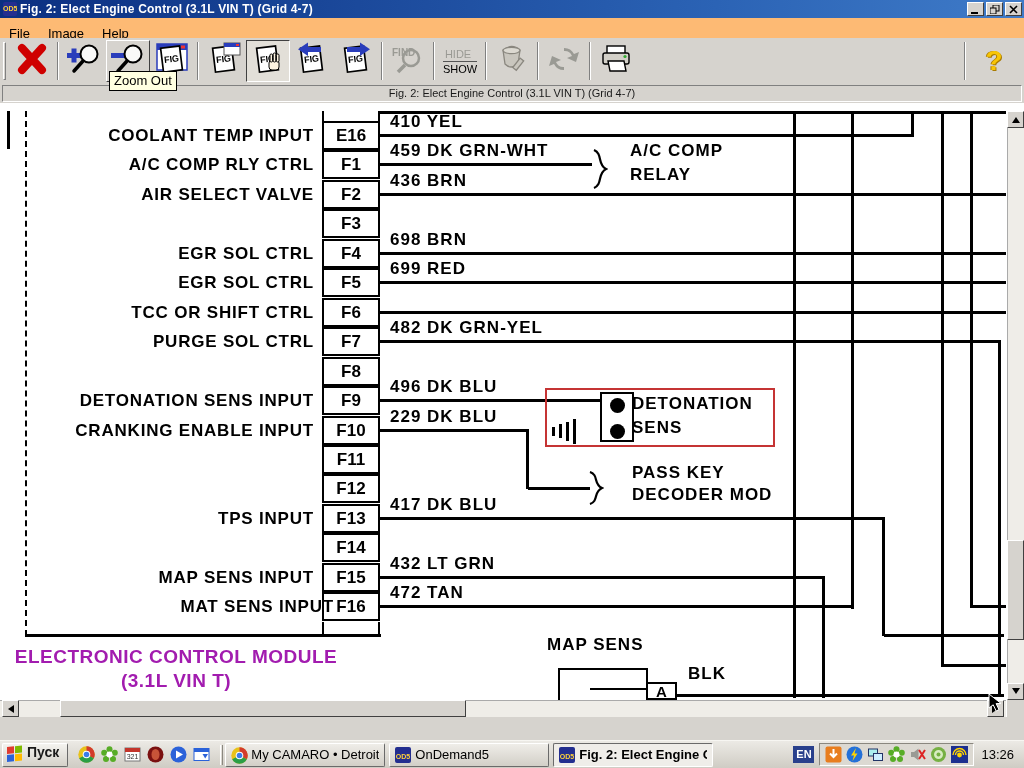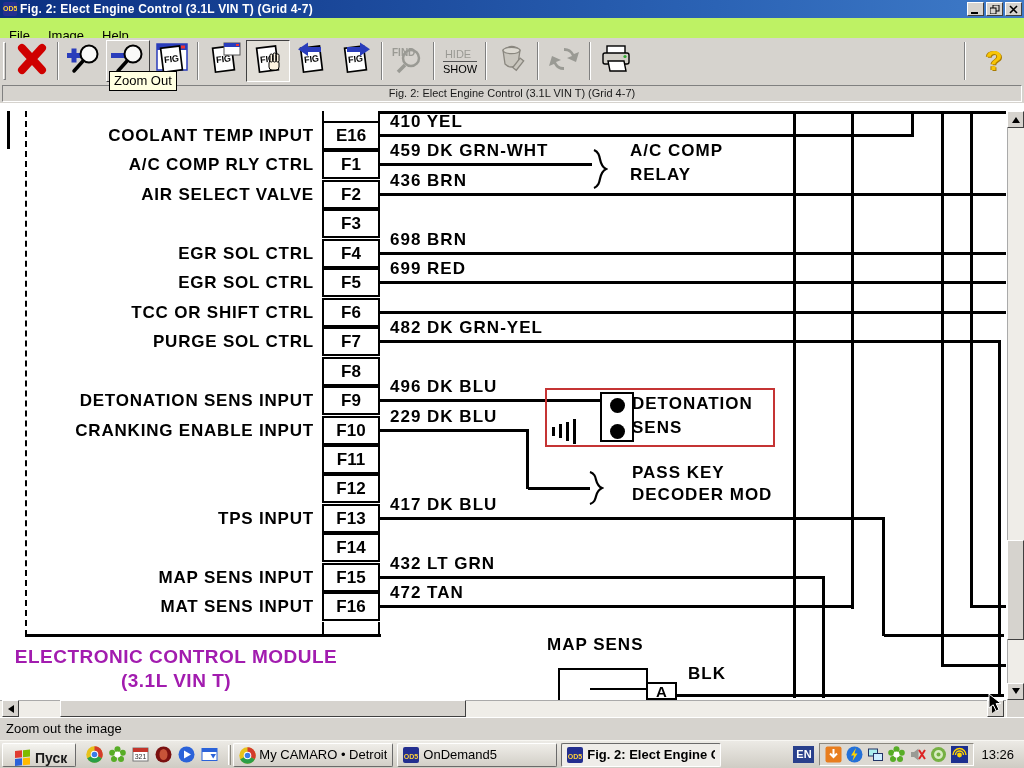--- a/index.html
+++ b/index.html
@@ -16,21 +16,21 @@
     line-height:14px; overflow:hidden; flex:none; }
   #title-text { color:#fff; font-size:12px; font-weight:bold; white-space:nowrap;
     letter-spacing:.2px; flex:1; }
   .tb-btn { width:17px; height:14px; margin-left:2px; background:#d6d3ce;
     border:1px solid; border-color:#fff #404040 #404040 #fff; display:flex;
     align-items:center; justify-content:center; flex:none; }
   .tb-btn svg { display:block; }
 
   
   #menubar { position:absolute; left:0; top:18px; width:1024px; height:35px;
-    background:#bef264; display:flex; align-items:center; border-bottom:1px solid #c2410c; }
+    background:#fdba74; display:flex; align-items:center; border-bottom:4px solid #c2410c; }
   .menu-item { font-size:13px; color:#000; padding:2px 9px; }
 
   
   #toolbar { position:absolute; left:0; top:38px; width:1024px; height:46px;
     background:#d6d3ce; display:flex; align-items:center; padding-left:3px; }
   #toolbar-grip { width:3px; height:38px; border:1px solid; border-color:#fff #808080 #808080 #fff; margin-right:4px; }
   .tbtn { width:44px; height:42px; display:flex; align-items:center; justify-content:center;
     border:1px solid transparent; position:relative; flex:none; }
   .tbtn.hover { border-color:#fff #404040 #404040 #fff; }
   .tbtn.pressed { border-color:#404040 #fff #fff #404040; background:#e2dfd8; }
@@ -84,23 +84,23 @@
 
   
   #statusbar { position:absolute; left:0; top:717px; width:1024px; height:23px;
     background:#d6d3ce; border-top:1px solid #fff; font-size:13px; color:#000;
     padding:3px 0 0 6px; }
 
   
   #taskbar { position:absolute; left:0; top:740px; width:1024px; height:28px;
     background:linear-gradient(#eceae5,#cfccc4); border-top:1px solid #f7f6f2;
     display:flex; align-items:center; }
-  #start-btn { margin-left:2px; height:24px; padding:0 8px 0 12px; background:linear-gradient(#f4f3ef,#d4d1c9);
+  #start-btn { margin-left:2px; height:24px; padding:0 8px 0 4px; background:linear-gradient(#f4f3ef,#d4d1c9);
     border:1px solid; border-color:#fff #6a6a6a #6a6a6a #fff; border-radius:2px;
-    display:flex; align-items:flex-end; gap:4px; font-size:14px; font-weight:bold; color:#1a1a1a; flex:none; }
+    display:flex; align-items:flex-start; gap:4px; font-size:14px; font-weight:bold; color:#1a1a1a; flex:none; }
   #quicklaunch { display:flex; align-items:center; gap:6px; padding:0 8px 0 10px; flex:none; }
   .ql-icon { width:17px; height:17px; flex:none; }
   .tb-grip { width:3px; height:20px; border-left:1px solid #fff; border-right:1px solid #8a877f; margin:0 2px; flex:none; }
   #tasks { display:flex; align-items:center; gap:4px; flex:none; }
   .task-btn { width:160px; height:24px; background:linear-gradient(#efedE8,#d2cfc7);
     border:1px solid; border-color:#fff #6a6a6a #6a6a6a #fff; border-radius:2px;
     display:flex; align-items:center; gap:4px; padding:0 5px; font-size:13px; color:#000;
     overflow:hidden; white-space:nowrap; flex:none; }
   .task-btn.active { background:#efede9; border-color:#6a6a6a #fff #fff #6a6a6a; font-weight:bold; }
   .task-btn .ticon { width:16px; height:16px; flex:none; }
@@ -336,21 +336,21 @@
         <div class="wire" style="left: 884px; top: 531px; width: 120px; height: 3px;"></div>
         <div class="wire" style="left: 884px; top: 531px; width: 120px; height: 3px;"></div>
         <div class="dlabel" style="left: 390px; top: 392px;">417 DK BLU</div>
         <div class="pinbox" style="top: 430px;">F14</div>
         <div class="pinbox" style="top: 460px;">F15</div>
         <div class="llabel" style="top: 465px;">MAP SENS INPUT</div>
         <div class="wire" style="left: 380px; top: 473px; width: 444px; height: 3px;"></div>
         <div class="wire" style="left: 822px; top: 473px; width: 3px; height: 122px;"></div>
         <div class="dlabel" style="left: 390px; top: 451px;">432 LT GRN</div>
         <div class="pinbox" style="top: 489px;">F16</div>
-        <div class="llabel" style="top: 494px;">MAT SENS INPUT</div>
+        <div class="llabel" style="top: 494px; margin-left: 20px;">MAT SENS INPUT</div>
         <div class="wire" style="left: 380px; top: 502px; width: 473px; height: 3px;"></div>
         <div class="dlabel" style="left: 390px; top: 480px;">472 TAN</div>
         <div class="wire" style="left: 380px; top: 7.5px; width: 626px; height: 3px;"></div>
         <div class="wire" style="left: 7px; top: 8px; width: 3px; height: 38px;"></div>
         <div class="dashv" style="left: 25px; top: 8px; height: 525px;"></div>
         <div class="wire" style="left: 25px; top: 530.5px; width: 356px; height: 3px;"></div>
         <div class="wire" style="left: 322px; top: 8px; width: 2px; height: 10px;"></div>
         <div class="wire" style="left: 378px; top: 8px; width: 2px; height: 10px;"></div>
         <div class="wire" style="left: 322px; top: 519px; width: 2px; height: 12px;"></div>
         <div class="wire" style="left: 378px; top: 519px; width: 2px; height: 12px;"></div>
@@ -409,23 +409,20 @@
           <div class="tri right"></div>
         </div>
     </div>
     <div id="sb-corner"></div>
 
     <svg id="cursor" width="18" height="19">
       <path d="M1,1 L1,15 L5.2,11.8 L8.2,18 L11,16.6 L8.1,10.6 L13,10.4 Z" fill="#000" stroke="#fff" stroke-width="1"></path>
     </svg>
   </div>
 
-  <div id="statusbar">
-    <span>Zoom out the image</span>
-  </div>
 
   <div id="taskbar">
     <div id="start-btn">
       <svg width="16" height="18" viewBox="0 0 16 18">
         <g transform="skewY(-6)">
           <rect x="0" y="3" width="7" height="7" fill="#e03c31"></rect>
             <rect x="8" y="3" width="7" height="7" fill="#7fba00"></rect>
           <rect x="0" y="11" width="7" height="7" fill="#2b62d9"></rect>
             <rect x="8" y="11" width="7" height="7" fill="#ffb900"></rect>
         </g>

